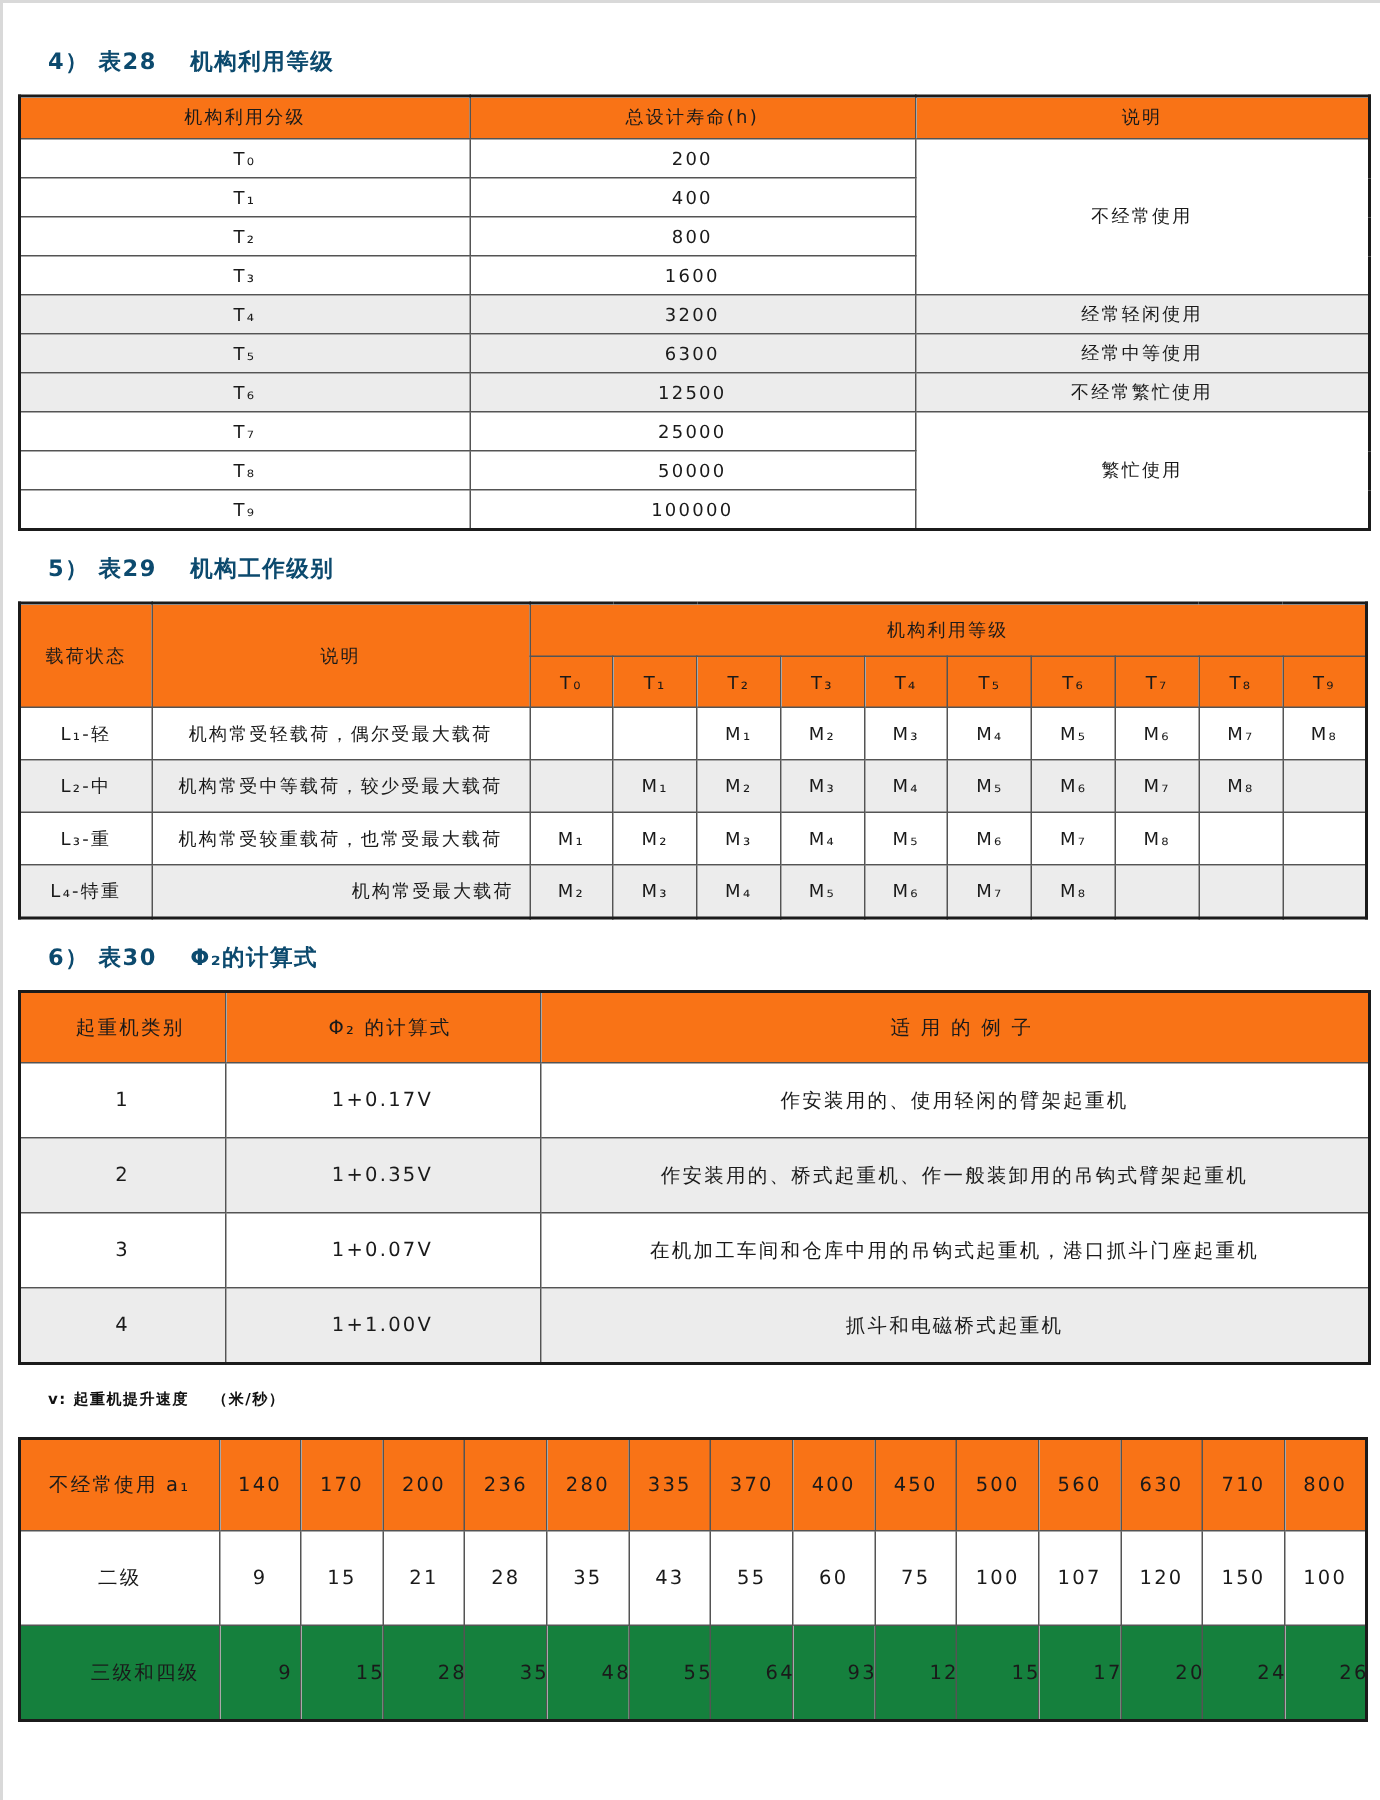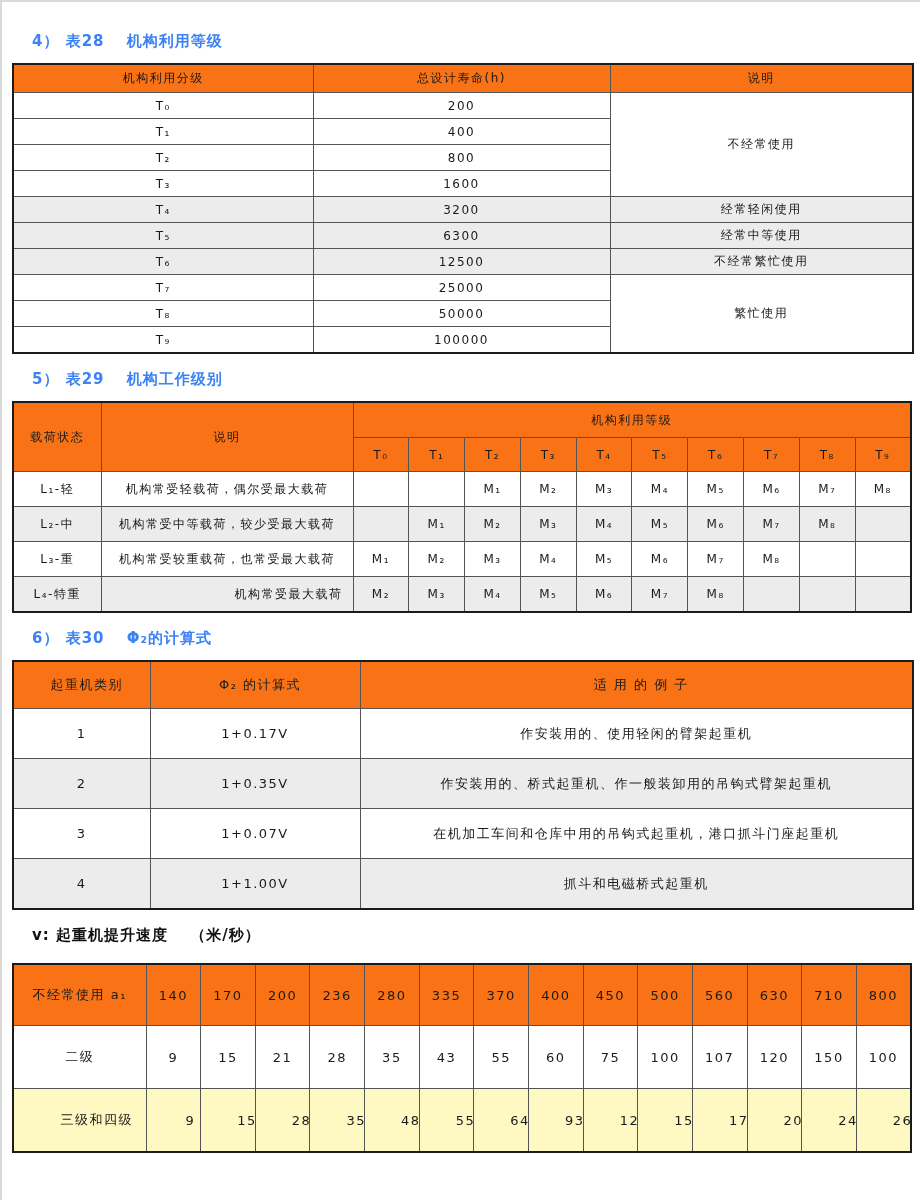--- a/index.html
+++ b/index.html
@@ -16,25 +16,25 @@
     padding:30px 10px 40px 10px;
     border-left:2px solid #d9d9d9;
     border-top:2px solid #d9d9d9;
     background:#fff;
   }
   .sec-title{
     font-size:15px;
     font-weight:bold;
     letter-spacing:1px;
     margin:0 0 12px 20px;
-    color:#3b82f6;
+    color:#0c4a6e;
   }
   .sec-title.mt{margin-top:16px;}
   .note{
-    font-size:15px;
+    font-size:10px;
     font-weight:bold;
     letter-spacing:1px;
     margin:16px 0 18px 20px;
     color:#111;
   }
   table.tbl{
     width:900px;
     table-layout:fixed;
     border-collapse:collapse;
     border:2px solid #1b1b1b;
@@ -62,21 +62,21 @@
   #t29 td{height:34px;}
   #t29 tbody tr:nth-child(even) td{background:#ececec;}
   .ar{text-align:right !important;padding-right:10px !important;}
   
   #t30 th{height:46px;font-size:13px;padding-left:12px;}
   #t30 td{height:49px;font-size:13px;}
   #t30 tbody tr:nth-child(even) td{background:#ececec;}
   
   #t31 th{height:60px;font-size:13px;}
   #t31 td{height:62px;font-size:13px;}
-  #t31 tbody tr:nth-child(2) td{background:#fef9c3;padding-left:36px;}
+  #t31 tbody tr:nth-child(2) td{background:#15803d;padding-left:36px;}
 </style>
 </head>
 <body>
 
 <div class="page">
 
   <h2 class="sec-title">4） 表28　 机构利用等级</h2>
   <table id="t28" class="tbl">
       <colgroup>
         <col style="width: 300px;">

